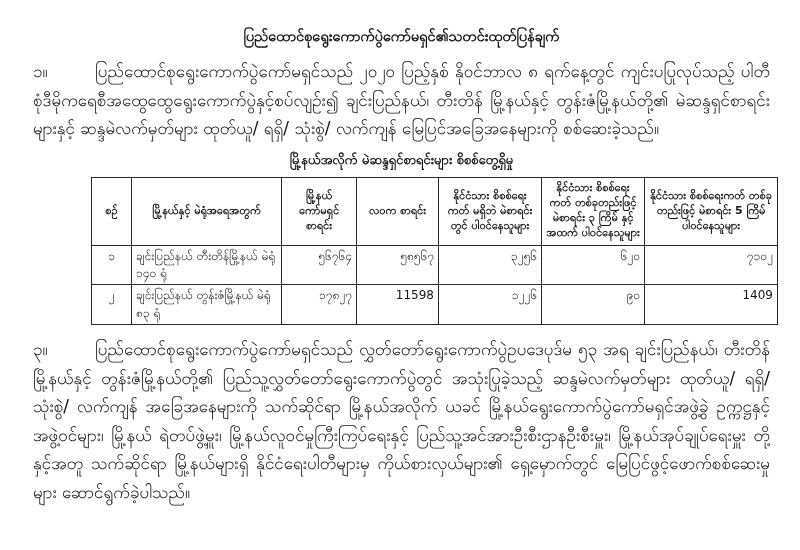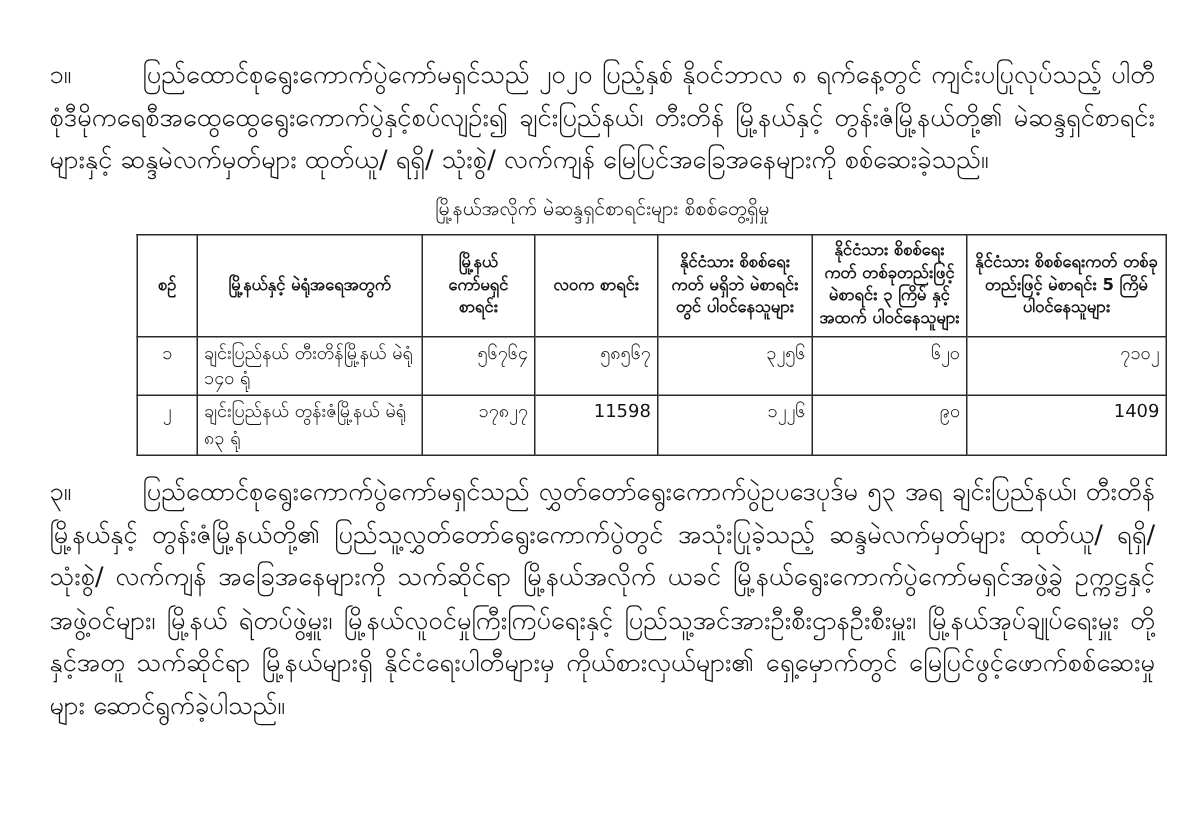--- a/index.html
+++ b/index.html
@@ -34,21 +34,21 @@
     text-align: justify;
     margin: 10px 0 0 0;
   }
   .para-num {
     display: inline-block;
     min-width: 62px;
     vertical-align: top;
   }
   .table-title {
     text-align: center;
-    font-weight: normal;
+    font-weight: bold;
     font-size: 13px;
     margin-top: 8px;
   }
   table.data {
     border-collapse: collapse;
     table-layout: fixed;
     width: 686px;
     margin: 7px 0 0 58px;
     font-size: 11.5px;
   }
@@ -80,20 +80,21 @@
   .col-c4   { width: 82px; }
   .col-c5   { width: 103px; }
   .col-c6   { width: 103px; }
   .col-c7   { width: 133px; }
 </style>
 </head>
 <body>
 
 <div class="page">
 
+  <div class="doc-title">ပြည်ထောင်စုရွေးကောက်ပွဲကော်မရှင်၏သတင်းထုတ်ပြန်ချက်</div>
 
   <p class="para"><span class="para-num">၁။</span><span>ပြည်ထောင်စုရွေးကောက်ပွဲကော်မရှင်သည် ၂၀၂၀ ပြည့်နှစ် နိုဝင်ဘာလ ၈ ရက်နေ့တွင် ကျင်းပပြုလုပ်သည့် ပါတီစုံဒီမိုကရေစီအထွေထွေရွေးကောက်ပွဲနှင့်စပ်လျဉ်း၍ ချင်းပြည်နယ်၊ တီးတိန် မြို့နယ်နှင့် တွန်းဇံမြို့နယ်တို့၏ မဲဆန္ဒရှင်စာရင်းများနှင့် ဆန္ဒမဲလက်မှတ်များ ထုတ်ယူ/ ရရှိ/ သုံးစွဲ/ လက်ကျန် မြေပြင်အခြေအနေများကို စစ်ဆေးခဲ့သည်။</span></p>
 
 
   <div class="table-title">မြို့နယ်အလိုက် မဲဆန္ဒရှင်စာရင်းများ စိစစ်တွေ့ရှိမှု</div>
 
   <table class="data">
     <colgroup>
       <col class="col-no">
         <col class="col-town">

